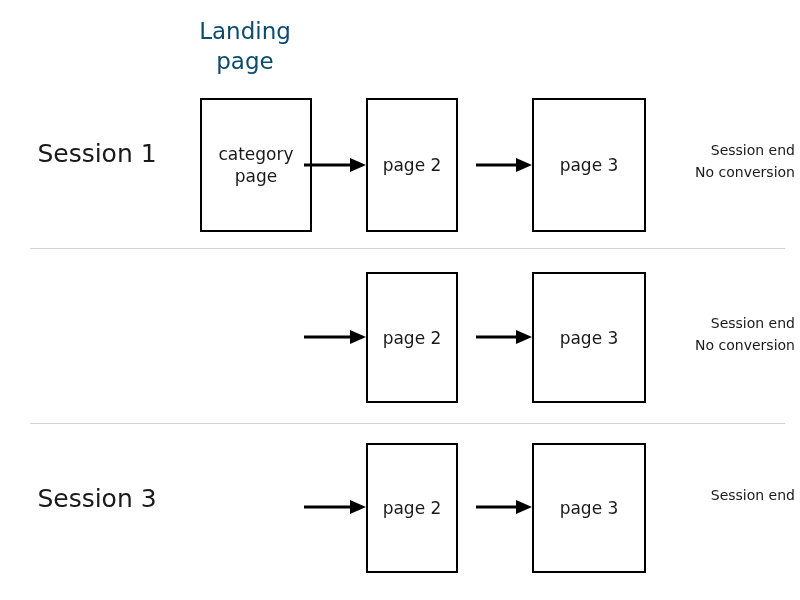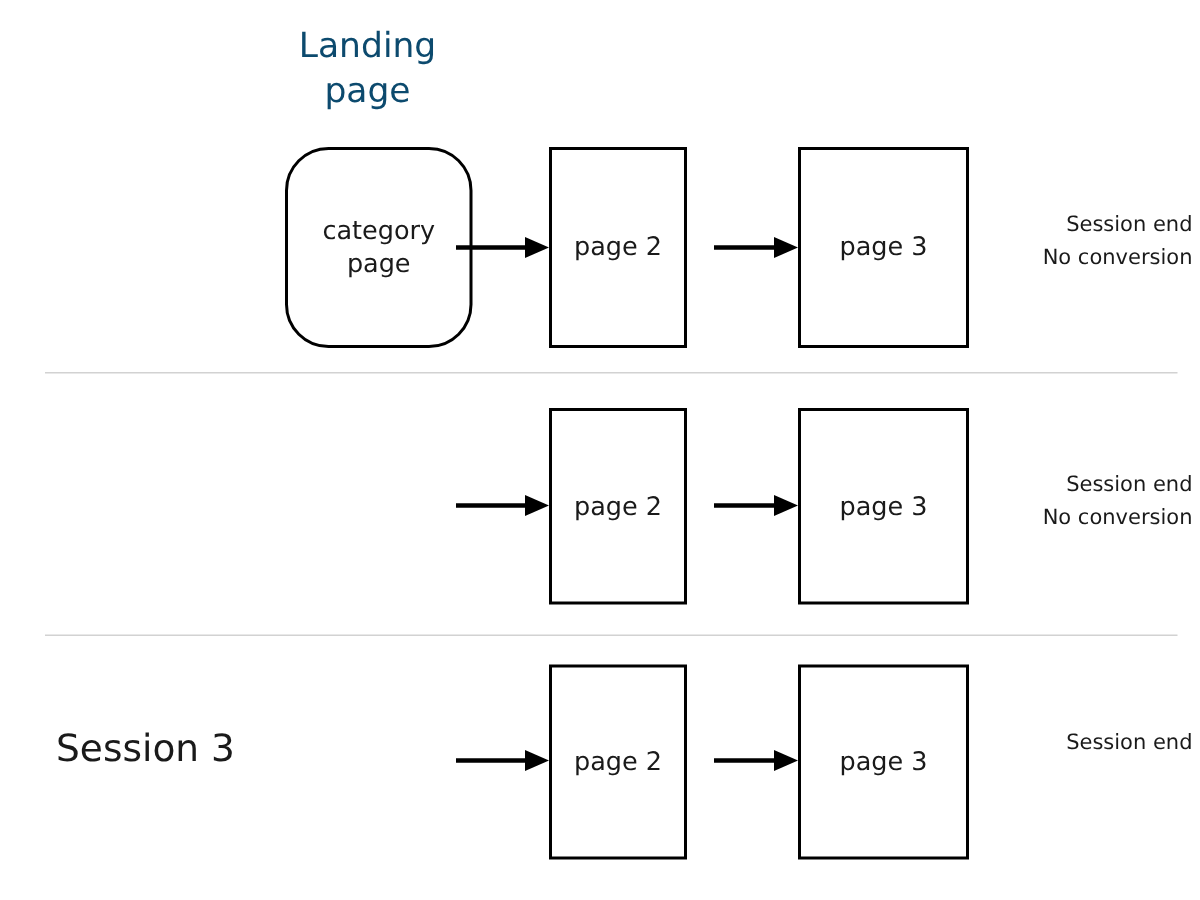--- a/index.html
+++ b/index.html
@@ -80,21 +80,21 @@
     justify-content: center;
     text-align: center;
   }
   .pagebox span {
     display: block;
     font-size: 17px;
     line-height: 22px;
     white-space: pre-line;
     padding: 0 4px;
   }
-  .pagebox.b1 { left: 190px; width: 125px; border-radius: 29px; }
+  .pagebox.b1 { left: 200px; width: 112px; }
   .pagebox.b2 { left: 366px; width: 92px; }
   .pagebox.b3 { left: 532px; width: 114px; }
 
   .row-1 .pagebox { top: 13px; height: 134px; }
   .row-2 .pagebox { top: 14px; height: 131px; }
   .row-3 .pagebox { top: 13px; height: 130px; }
 
   .green { color: #3fa94f; }
 
   
@@ -123,20 +123,21 @@
 </style>
 </head>
 <body>
 
 <div class="canvas">
 
   <div class="landing-label">Landing
 page</div>
 
   <div class="row row-1">
+    <div class="session-name">Session 1</div>
 
     <div class="pagebox b1">
       <span>category
 page</span>
     </div>
 
     <svg class="arrow a1" viewBox="0 0 62 18" preserveAspectRatio="none">
       <line x1="0" y1="9" x2="48" y2="9" stroke="#000000" stroke-width="3"></line>
       <polygon points="46,2 62,9 46,16" fill="#000000"></polygon>
     </svg>

